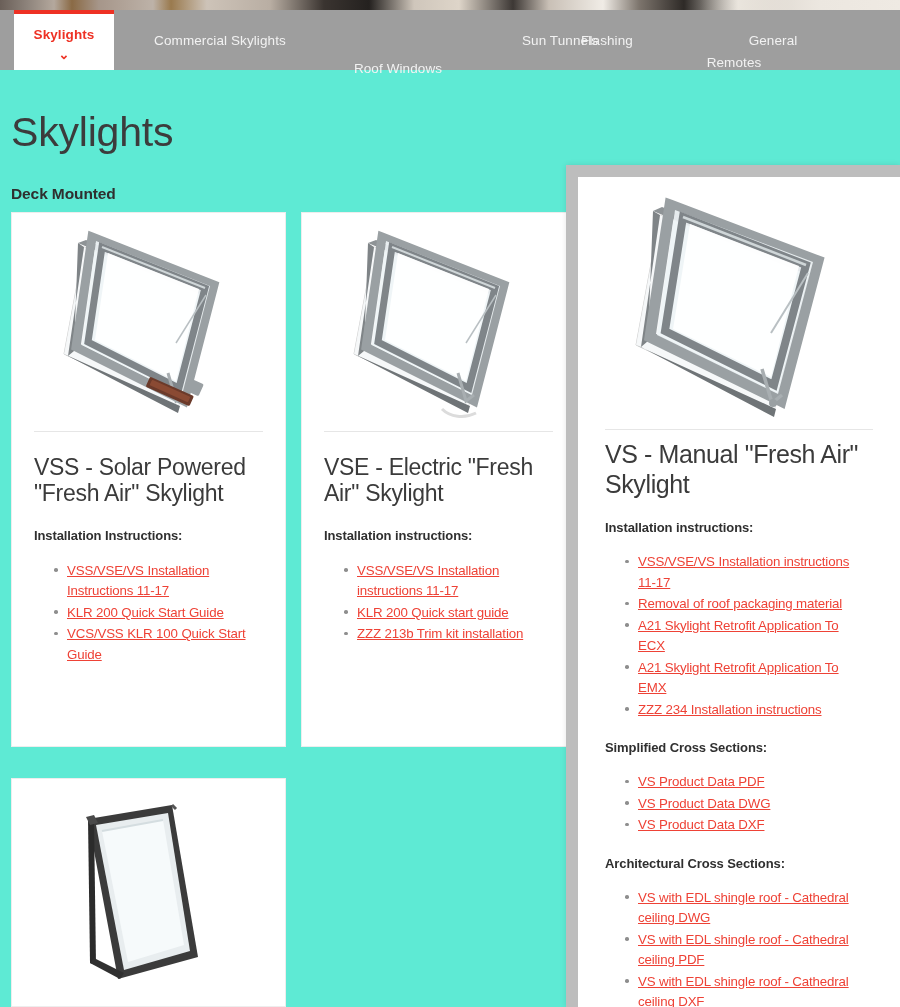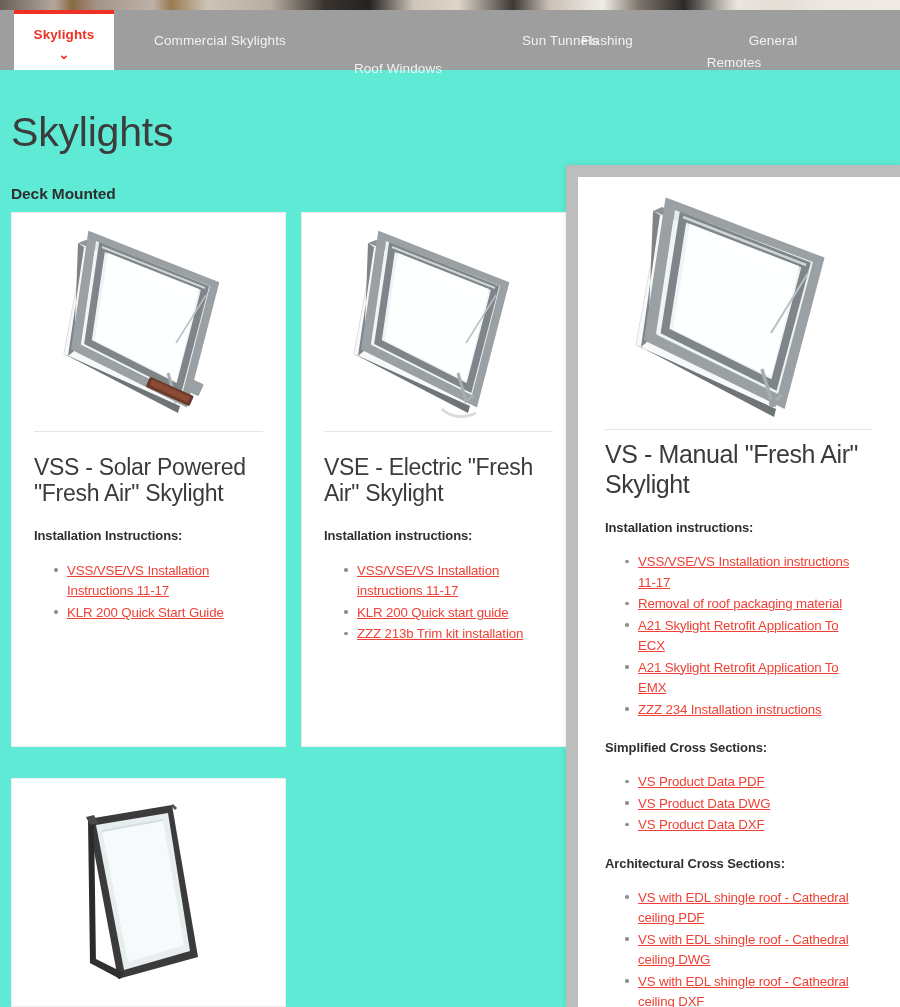--- a/index.html
+++ b/index.html
@@ -258,20 +258,21 @@
         <rect x="132" y="158" width="14" height="13" rx="1.5" transform="rotate(24 139 164)" fill="#9aa0a3"></rect>
       </svg>
     </div>
     <div class="card-divider" style="top:218px;"></div>
     <div class="card-body" style="padding-top:23px;">
       <div class="card-title">VSS - Solar Powered "Fresh Air" Skylight</div>
       <div class="sub-heading" style="margin-top:22px;">Installation Instructions:</div>
       <ul class="links" style="margin-top:17px;" id="card0-links">
           <li><a href="#">VSS/VSE/VS Installation Instructions 11-17</a></li>
           <li><a href="#">KLR 200 Quick Start Guide</a></li>
+          <li><a href="#">VCS/VSS KLR 100 Quick Start Guide</a></li>
         </ul>
     </div>
 
   </div>
 
   <div class="card" style="left:301px; top:212px; width:275px; height:535px;">
     <div class="card-img-wrap">
       <svg class="sky-svg" style="left:44px; top:10px;" width="190" height="200" viewBox="0 0 190 200">
         <polygon points="28,24 150,72 122,185 8,131" fill="#ffffff" stroke="#cfcfcf" stroke-width="1"></polygon>
         <polygon points="28,24 150,72 122,185 8,131" fill="#f4f7f8" opacity="0.85"></polygon>
@@ -356,22 +357,22 @@
               <li><a href="#">ZZZ 234 Installation instructions</a></li>
             </ul>
             <div class="ov-sub">Simplified Cross Sections:</div>
             <ul class="links ov-list">
               <li><a href="#">VS Product Data PDF</a></li>
               <li><a href="#">VS Product Data DWG</a></li>
               <li><a href="#">VS Product Data DXF</a></li>
             </ul>
             <div class="ov-sub">Architectural Cross Sections:</div>
             <ul class="links ov-list">
+              <li><a href="#">VS with EDL shingle roof - Cathedral ceiling DWG</a></li>
               <li><a href="#">VS with EDL shingle roof - Cathedral ceiling PDF</a></li>
-              <li><a href="#">VS with EDL shingle roof - Cathedral ceiling DWG</a></li>
               <li><a href="#">VS with EDL shingle roof - Cathedral ceiling DXF</a></li>
             </ul>
           </div>
       </div>
 
     </div>
   </div>
 
 </div>
 

